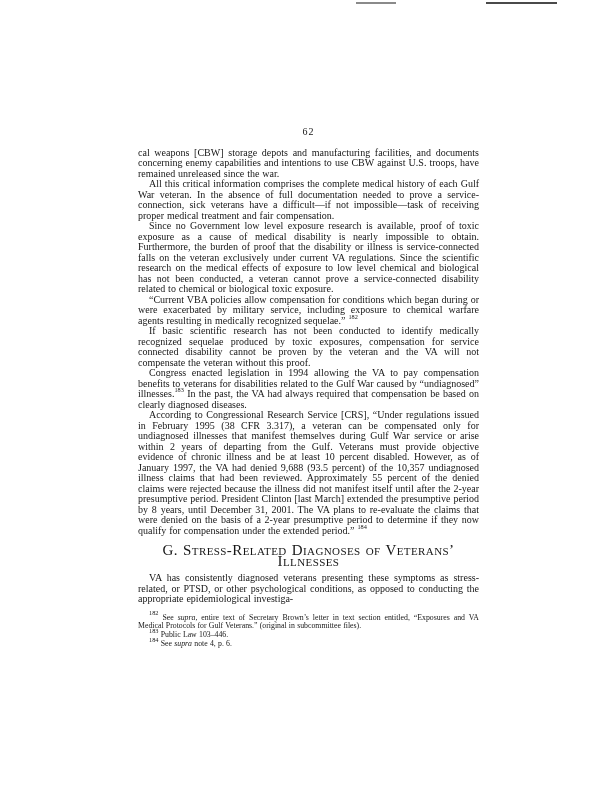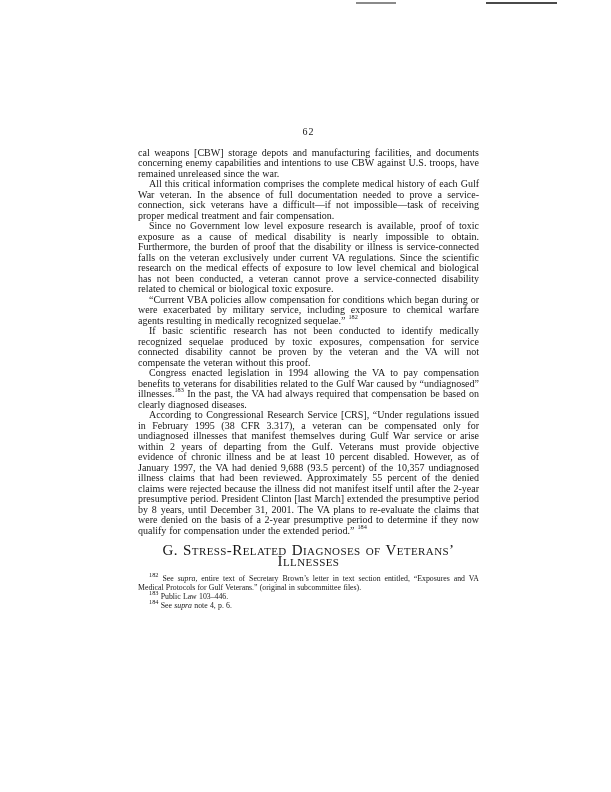--- a/index.html
+++ b/index.html
@@ -87,20 +87,21 @@
 
     <div>
         <p class="para">cal weapons [CBW] storage depots and manufacturing facilities, and documents concerning enemy capabilities and intentions to use CBW against U.S. troops, have remained unreleased since the war.</p>
         <p class="para indent">All this critical information comprises the complete medical history of each Gulf War veteran. In the absence of full documentation needed to prove a service-connection, sick veterans have a difficult—if not impossible—task of receiving proper medical treatment and fair compensation.</p>
         <p class="para indent">Since no Government low level exposure research is available, proof of toxic exposure as a cause of medical disability is nearly impossible to obtain. Furthermore, the burden of proof that the disability or illness is service-connected falls on the veteran exclusively under current VA regulations. Since the scientific research on the medical effects of exposure to low level chemical and biological has not been conducted, a veteran cannot prove a service-connected disability related to chemical or biological toxic exposure.</p>
         <p class="para indent">“Current VBA policies allow compensation for conditions which began during or were exacerbated by military service, including exposure to chemical warfare agents resulting in medically recognized sequelae.” <sup>182</sup></p>
         <p class="para indent">If basic scientific research has not been conducted to identify medically recognized sequelae produced by toxic exposures, compensation for service connected disability cannot be proven by the veteran and the VA will not compensate the veteran without this proof.</p>
         <p class="para indent">Congress enacted legislation in 1994 allowing the VA to pay compensation benefits to veterans for disabilities related to the Gulf War caused by “undiagnosed” illnesses.<sup>183</sup> In the past, the VA had always required that compensation be based on clearly diagnosed diseases.</p>
         <p class="para indent">According to Congressional Research Service [CRS], “Under regulations issued in February 1995 (38 CFR 3.317), a veteran can be compensated only for undiagnosed illnesses that manifest themselves during Gulf War service or arise within 2 years of departing from the Gulf. Veterans must provide objective evidence of chronic illness and be at least 10 percent disabled. However, as of January 1997, the VA had denied 9,688 (93.5 percent) of the 10,357 undiagnosed illness claims that had been reviewed. Approximately 55 percent of the denied claims were rejected because the illness did not manifest itself until after the 2-year presumptive period. President Clinton [last March] extended the presumptive period by 8 years, until December 31, 2001. The VA plans to re-evaluate the claims that were denied on the basis of a 2-year presumptive period to determine if they now qualify for compensation under the extended period.” <sup>184</sup></p>
         <div class="section-heading">G. Stress-Related Diagnoses of Veterans’ Illnesses</div>
+        <p class="para indent">VA has consistently diagnosed veterans presenting these symptoms as stress-related, or PTSD, or other psychological conditions, as opposed to conducting the appropriate epidemiological investiga-</p>
       </div>
 
     <div class="footnotes">
         <p class="footnote"><sup>182</sup> See <i>supra</i>, entire text of Secretary Brown’s letter in text section entitled, “Exposures and VA Medical Protocols for Gulf Veterans.” (original in subcommittee files).</p>
         <p class="footnote"><sup>183</sup> Public Law 103–446.</p>
         <p class="footnote"><sup>184</sup> See <i>supra</i> note 4, p. 6.</p>
       </div>
   </div>
 </div>
 

